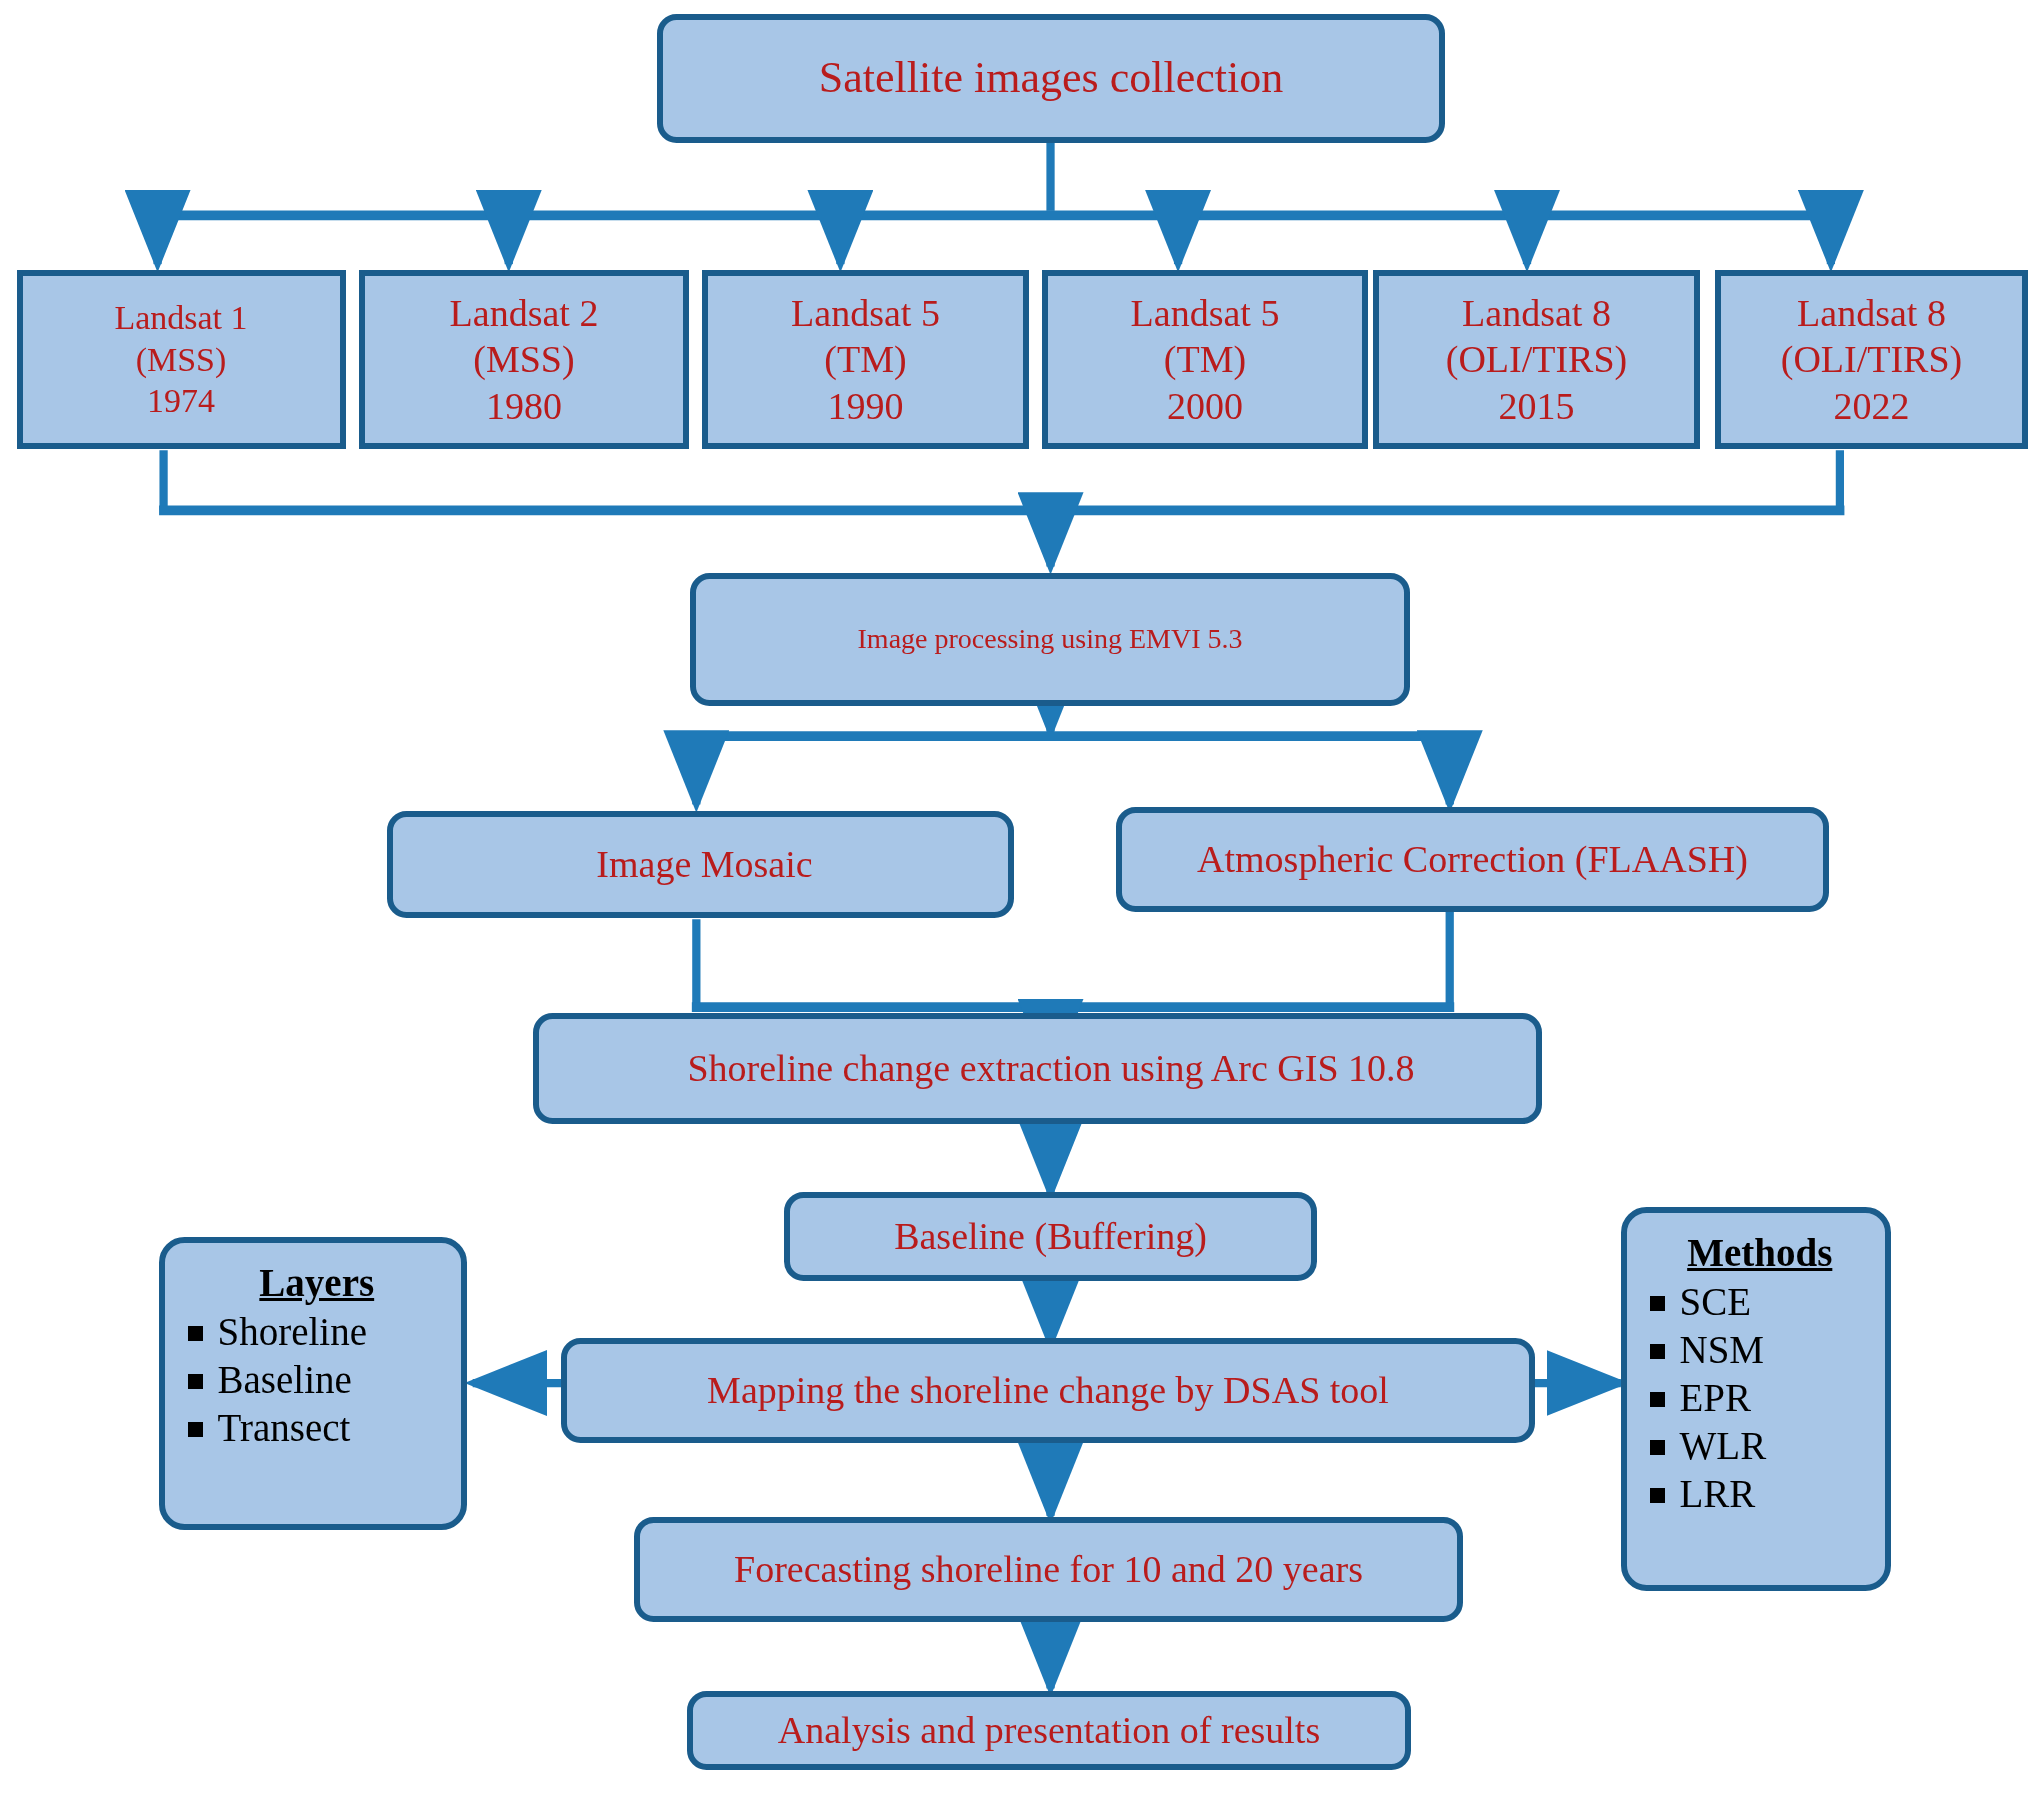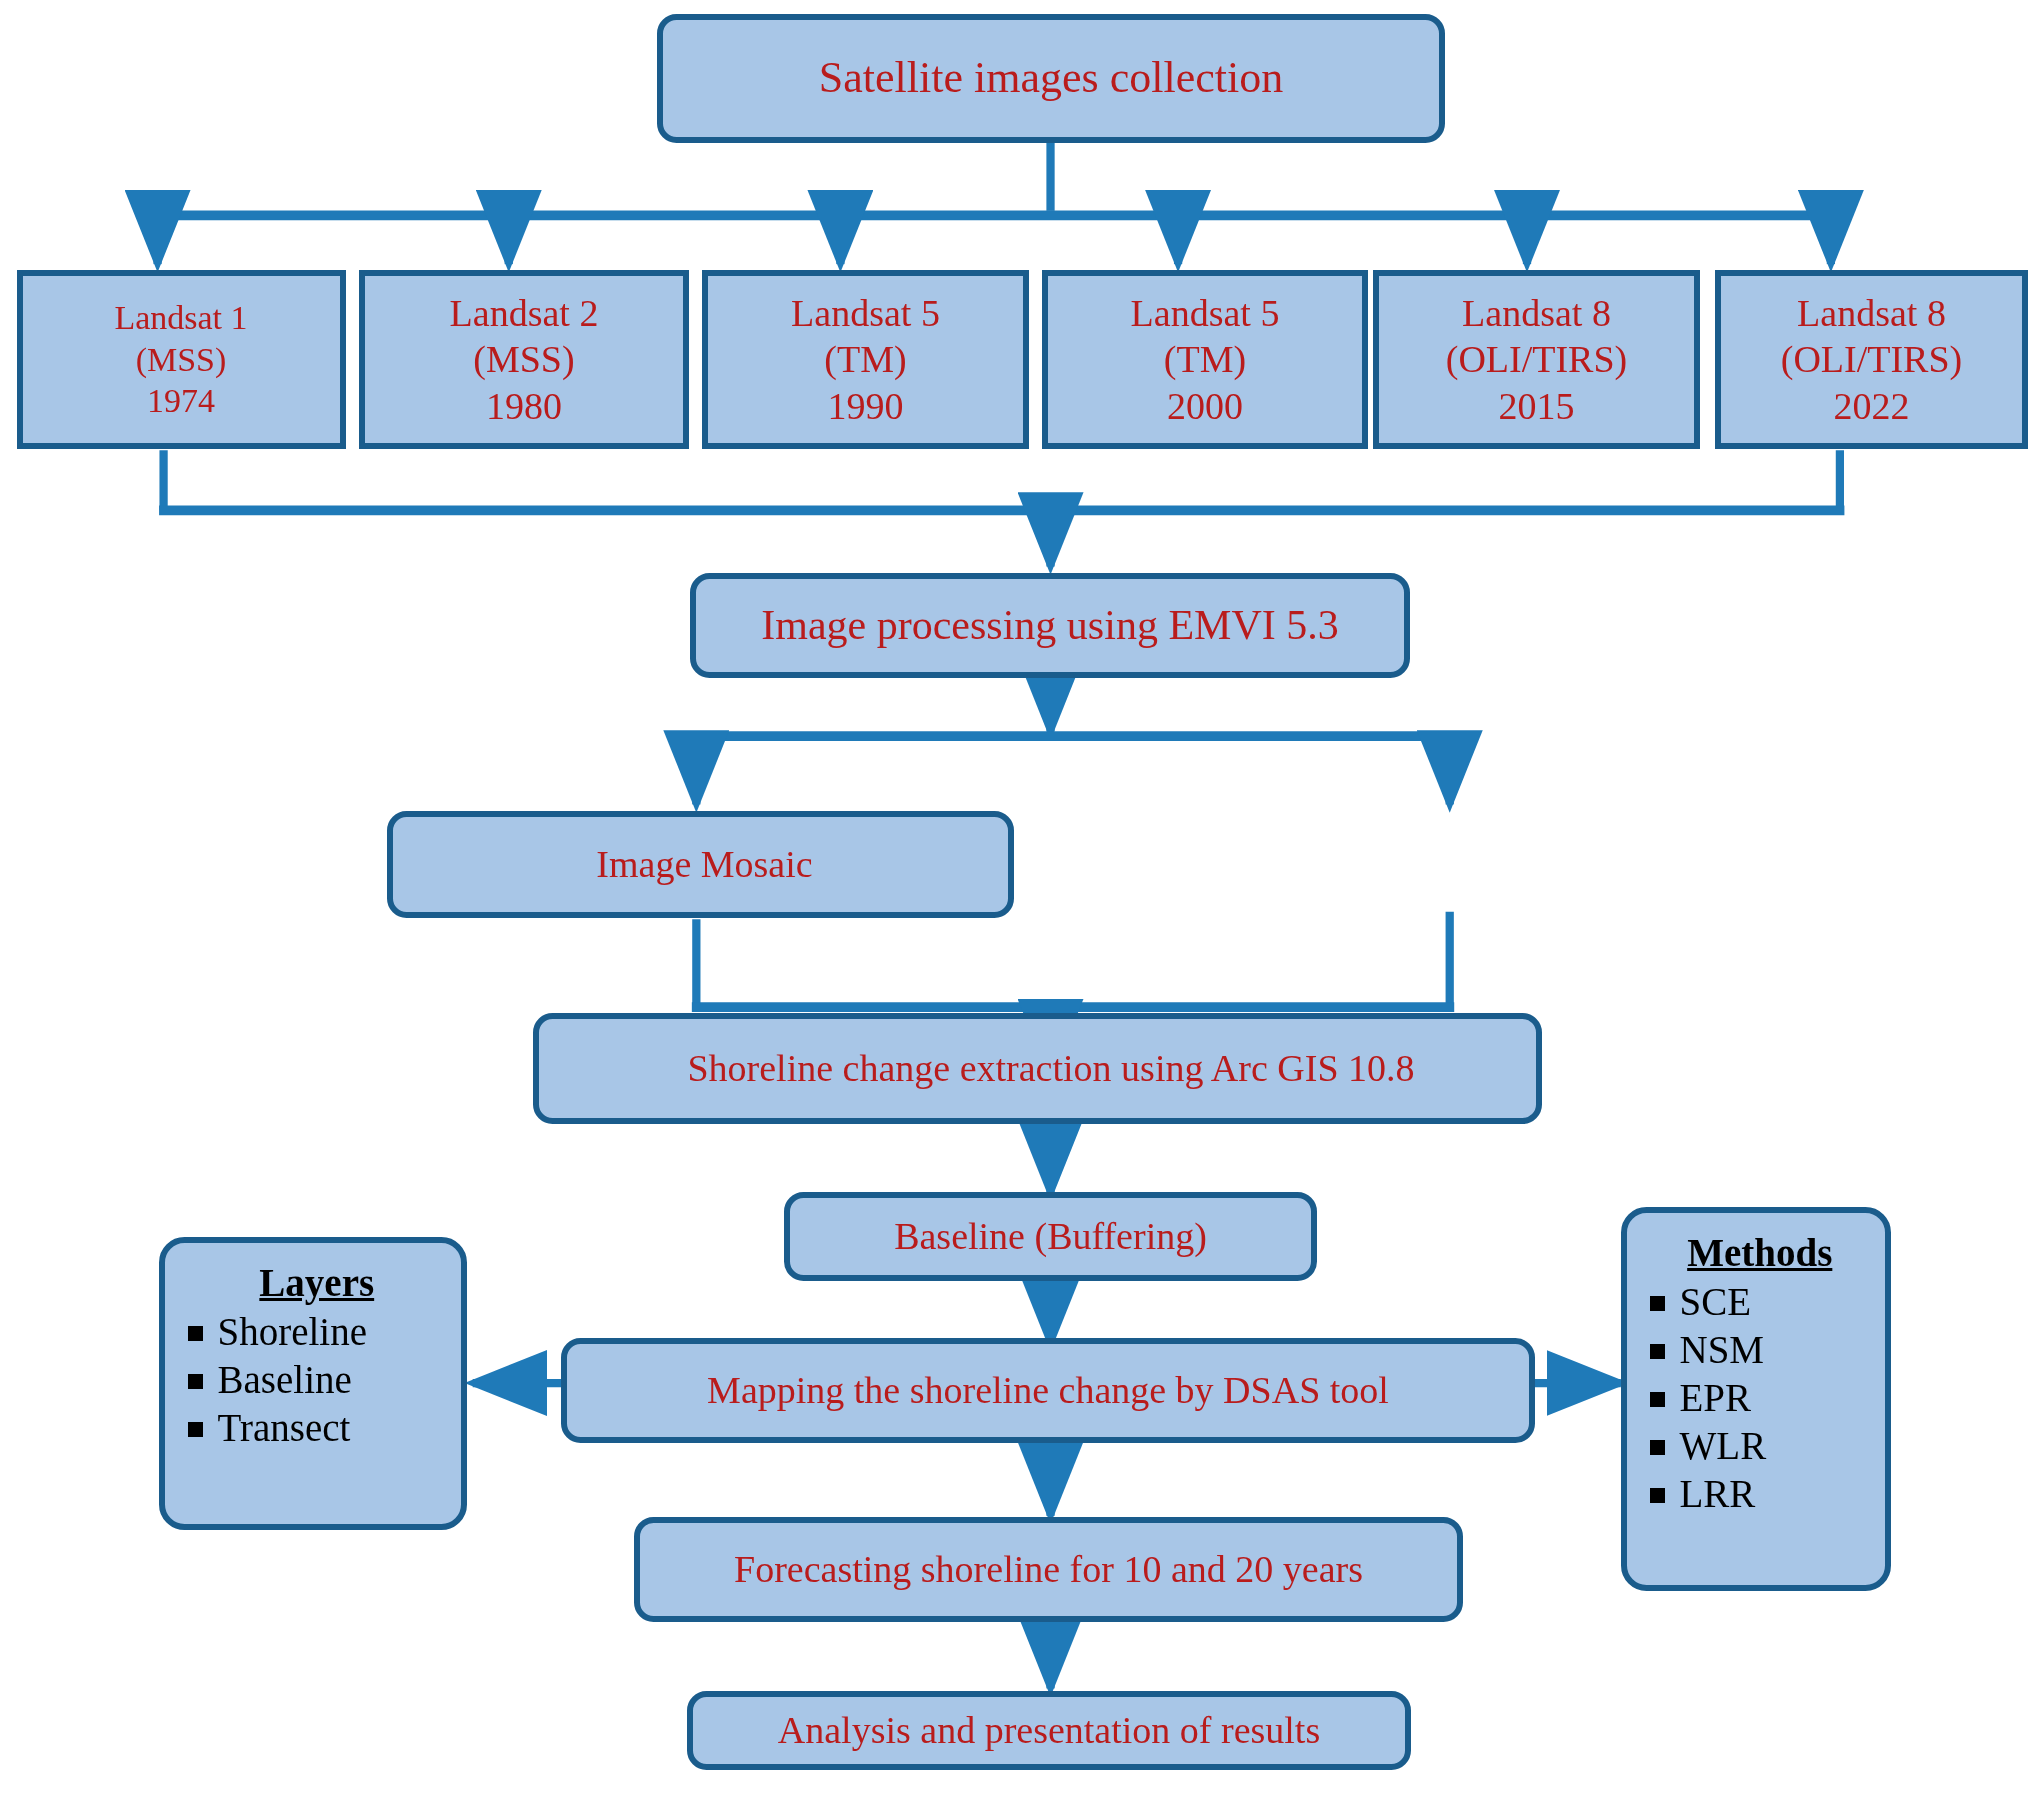--- a/index.html
+++ b/index.html
@@ -168,26 +168,29 @@
     <span class="node-label multi" id="sat4">Landsat 8
 (OLI/TIRS)
 2015</span>
   </div>
   <div class="node sharp" style="left:1715px; top:270px; width:313px; height:179px; font-size:38px;">
     <span class="node-label multi" id="sat5">Landsat 8
 (OLI/TIRS)
 2022</span>
   </div>
 
-  <div class="node rounded" style="left:690px; top:573px; width:720px; height:105px; font-size:42px;">
+  <div class="node rounded" style="left:690px; top:573px; width:720px; height:133px; font-size:28px;">
     <span class="node-label">Image processing using EMVI 5.3</span>
   </div>
 
   <div class="node rounded" style="left:387px; top:811px; width:627px; height:107px; font-size:38px;padding-left:8px;">
     <span class="node-label">Image Mosaic</span>
+  </div>
+  <div class="node rounded" style="left:1116px; top:807px; width:713px; height:105px; font-size:38px;">
+    <span class="node-label">Atmospheric Correction (FLAASH)</span>
   </div>
 
   <div class="node rounded" style="left:533px; top:1013px; width:1009px; height:111px; font-size:38px;padding-left:27px;">
     <span class="node-label">Shoreline change extraction using Arc GIS 10.8</span>
   </div>
 
   <div class="node rounded" style="left:784px; top:1192px; width:533px; height:89px; font-size:38px;">
     <span class="node-label">Baseline (Buffering)</span>
   </div>
 

